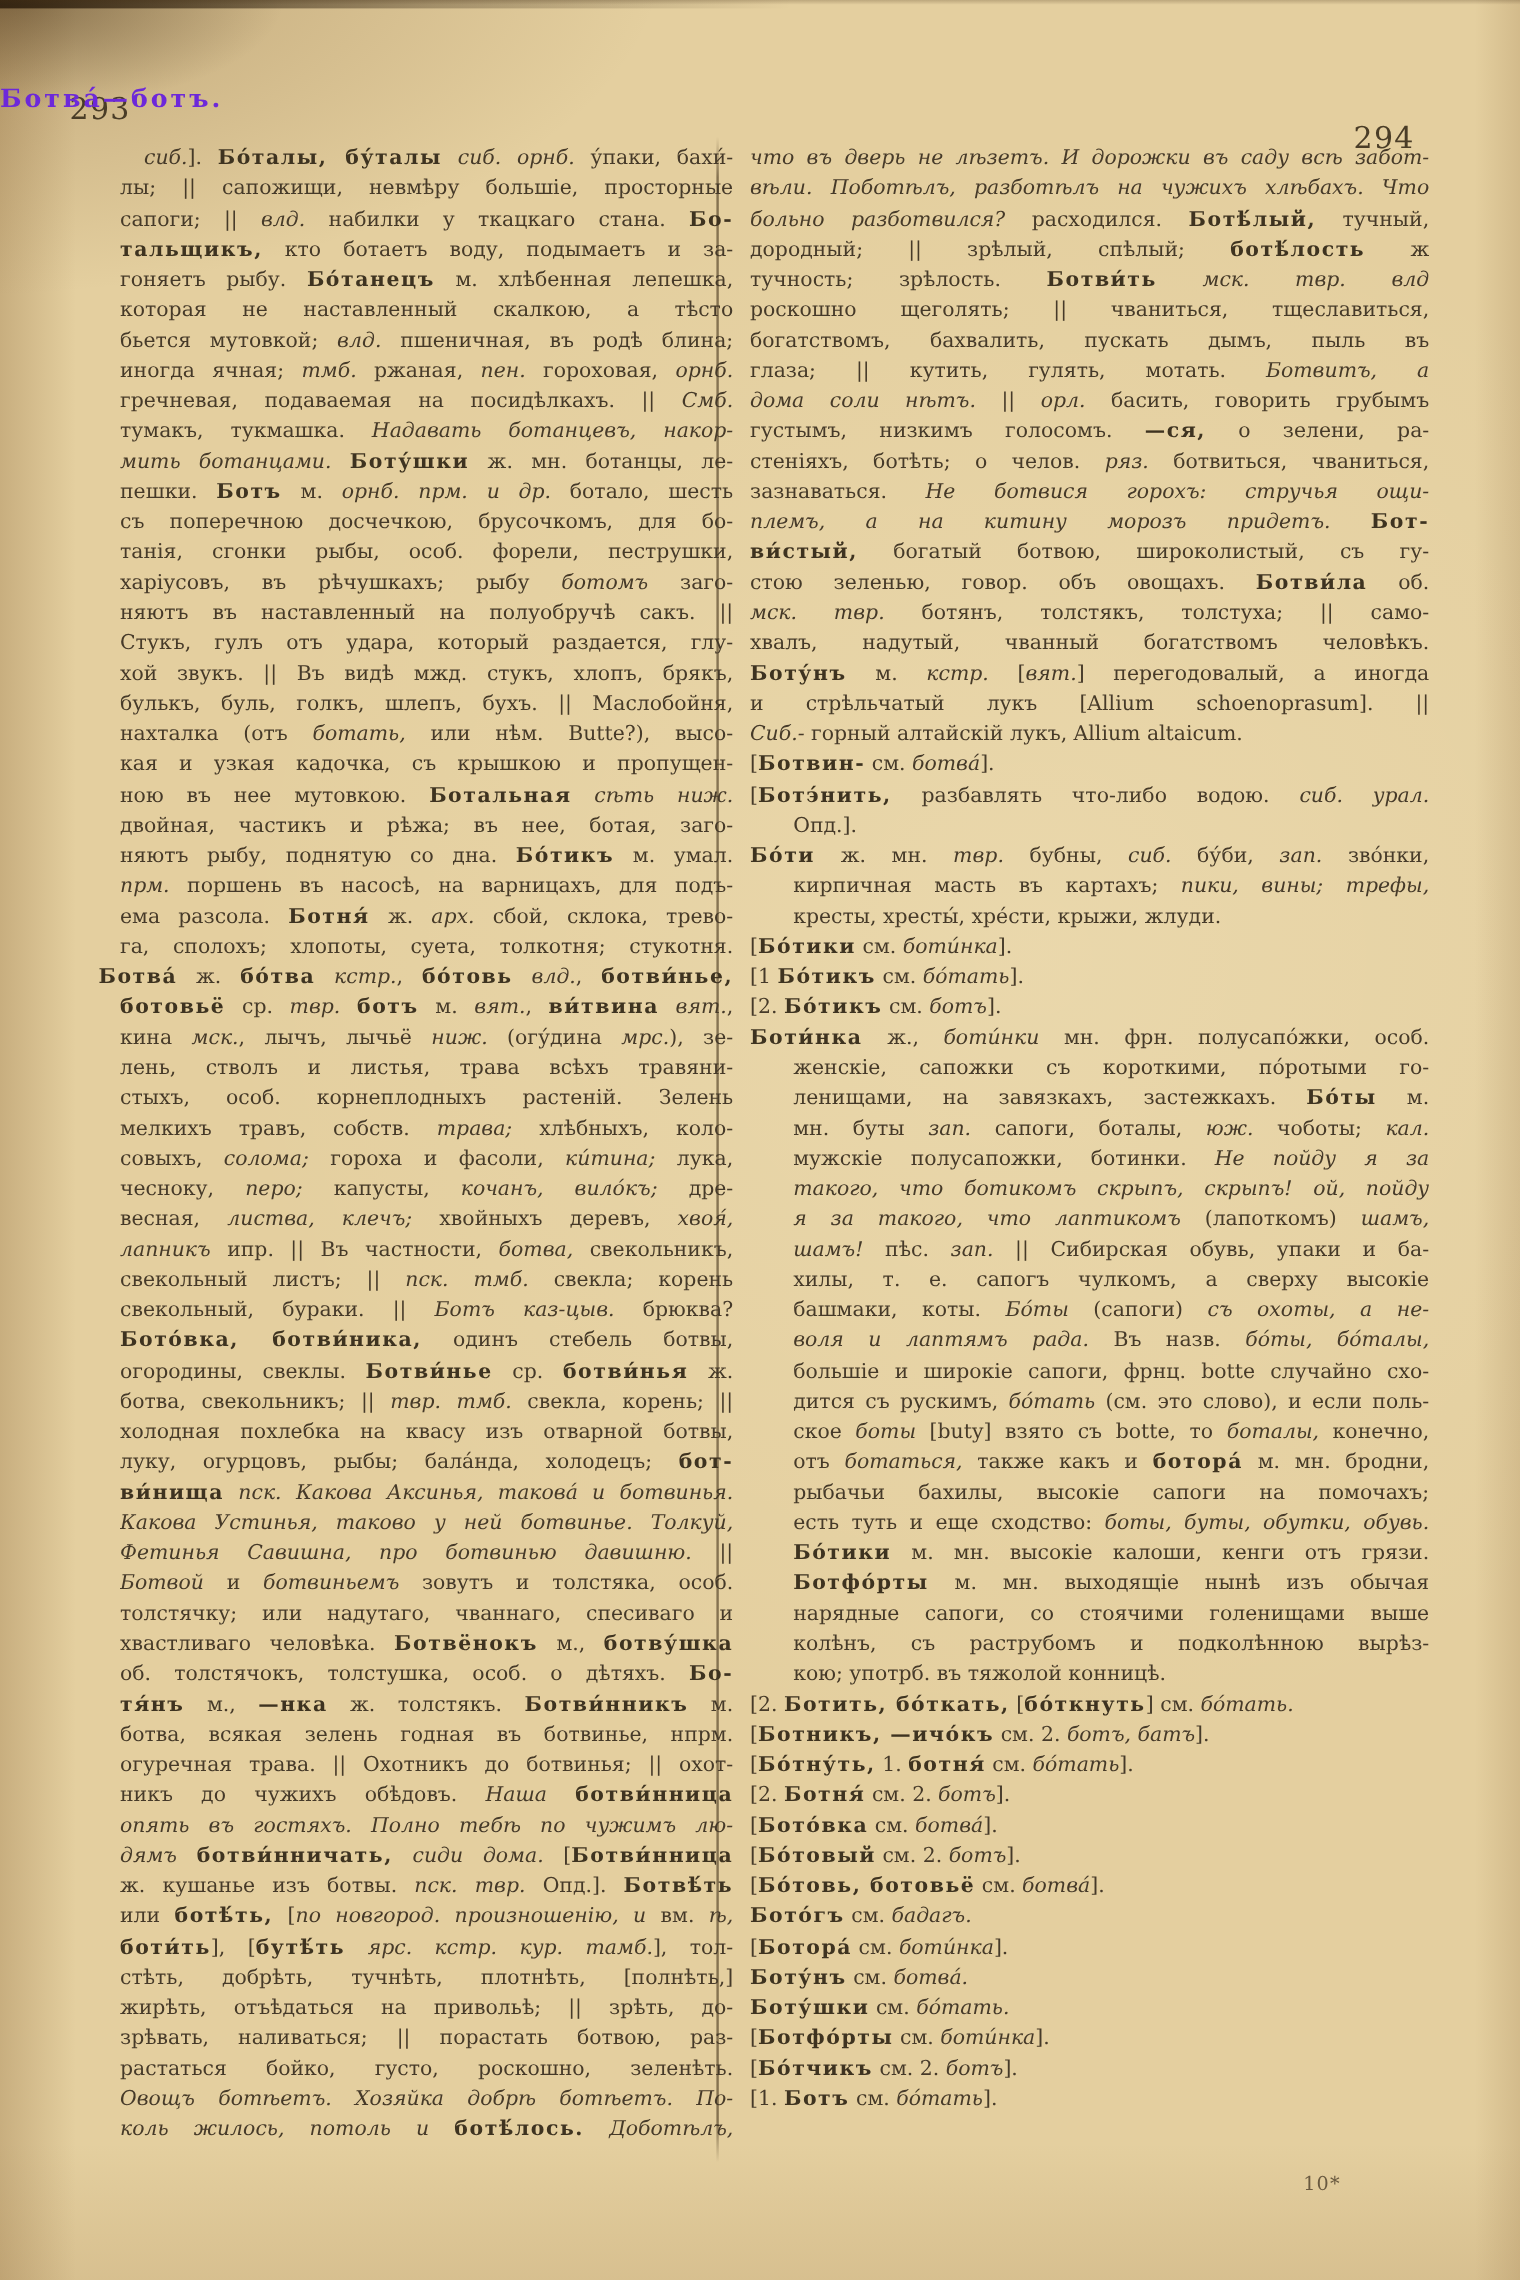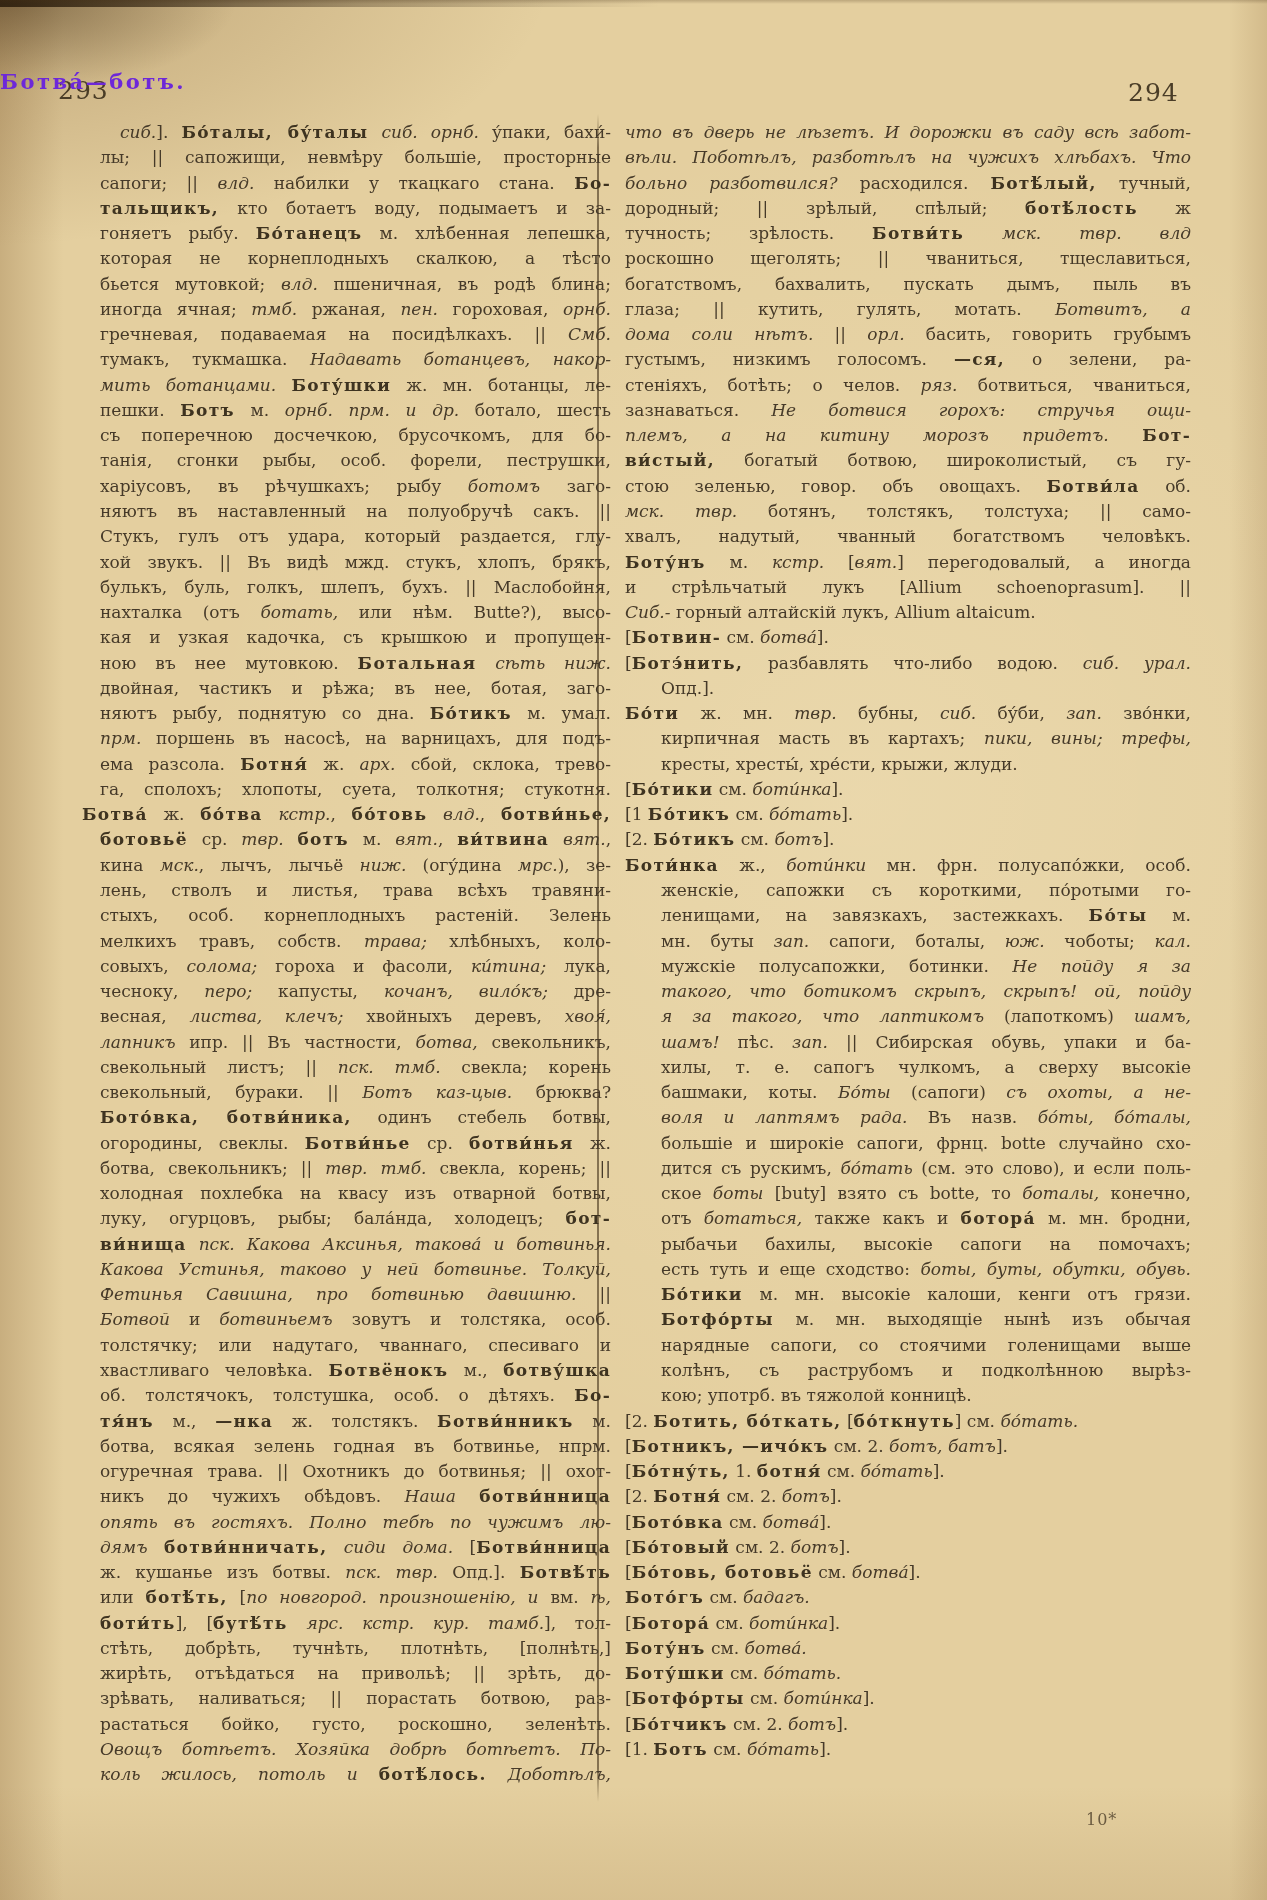--- a/index.html
+++ b/index.html
@@ -19,21 +19,21 @@
   .edge-top{
     position:absolute;top:0;left:0;width:660px;height:7px;
     background:linear-gradient(90deg, rgba(40,26,10,.85), rgba(40,26,10,.30) 55%, rgba(40,26,10,0));
   }
   .edge-top2{
     position:absolute;top:0;left:0;width:100%;height:4px;
     background:linear-gradient(180deg, rgba(70,48,22,.25), rgba(70,48,22,0));
   }
   .pagenum{position:absolute;font-size:25px;letter-spacing:1px;color:#4a3d27;}
   #pg-left{left:58px;top:76px;}
-  #pg-right{left:1128px;top:78px;}
+  #pg-right{left:1128px;top:100px;}
   .header-title{
     position:absolute;top:69px;left:0;width:1080px;text-align:left;
     font-weight:700;font-size:21px;letter-spacing:2.5px;color:#6d28d9;
   }
   .divider{
     position:absolute;left:597px;top:114px;width:2px;height:1688px;
     background:linear-gradient(180deg, rgba(92,74,46,0), rgba(92,74,46,.7) 2%, rgba(92,74,46,.7) 98%, rgba(92,74,46,0));
   }
   .col{position:absolute;top:120px;font-size:17px;}
   .col-left{left:60px;width:529px;margin-left:22px;}
@@ -68,21 +68,21 @@
 <div id="pg-right" class="pagenum">294</div>
 
 <div class="divider"></div>
 
 <div id="col-left" class="col col-left">
     <div class="line s-i just"><i>сиб.</i>]. <b>Бо́талы, бу́талы</b> <i>сиб. орнб.</i> у́паки, бахи́-</div>
     <div class="line s-n just">лы; || сапожищи, невмѣру большіе, просторные</div>
     <div class="line s-n just">сапоги; || <i>влд.</i> набилки у ткацкаго стана. <b>Бо-</b></div>
     <div class="line s-n just"><b>тальщикъ,</b> кто ботаетъ воду, подымаетъ и за-</div>
     <div class="line s-n just">гоняетъ рыбу. <b>Бо́танецъ</b> м. хлѣбенная лепешка,</div>
-    <div class="line s-n just">которая не корнеплодныхъ скалкою, а тѣсто</div>
+    <div class="line s-n just">которая не наставленный скалкою, а тѣсто</div>
     <div class="line s-n just">бьется мутовкой; <i>влд.</i> пшеничная, въ родѣ блина;</div>
     <div class="line s-n just">иногда ячная; <i>тмб.</i> ржаная, <i>пен.</i> гороховая, <i>орнб.</i></div>
     <div class="line s-n just">гречневая, подаваемая на посидѣлкахъ. || <i>Смб.</i></div>
     <div class="line s-n just">тумакъ, тукмашка. <i>Надавать ботанцевъ, накор-</i></div>
     <div class="line s-n just"><i>мить ботанцами.</i> <b>Боту́шки</b> ж. мн. ботанцы, ле-</div>
     <div class="line s-n just">пешки. <b>Ботъ</b> м. <i>орнб. прм. и др.</i> ботало, шесть</div>
     <div class="line s-n just">съ поперечною досчечкою, брусочкомъ, для бо-</div>
     <div class="line s-n just">танія, сгонки рыбы, особ. форели, пеструшки,</div>
     <div class="line s-n just">харіусовъ, въ рѣчушкахъ; рыбу <i>ботомъ</i> заго-</div>
     <div class="line s-n just">няютъ въ наставленный на полуобручѣ сакъ. ||</div>

